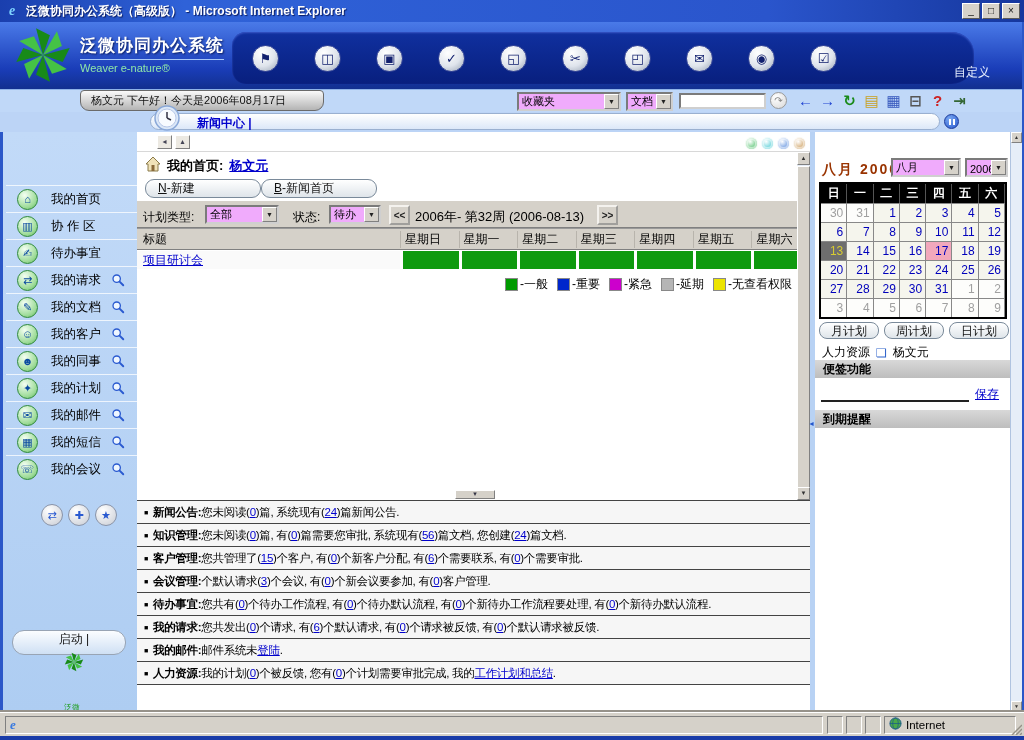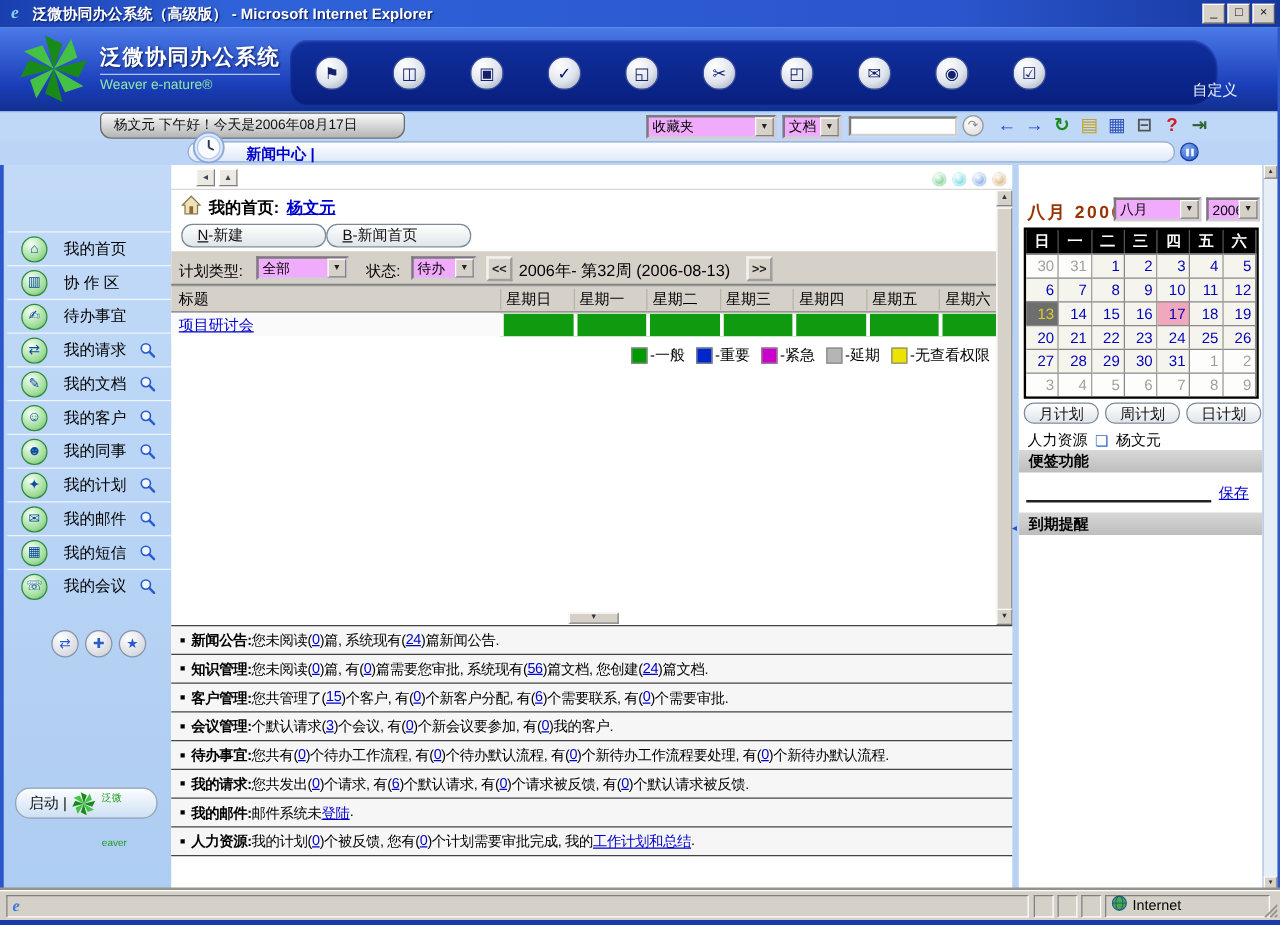--- a/index.html
+++ b/index.html
@@ -72,21 +72,21 @@
   .sicon { width:21px; height:21px; border-radius:50%; flex:0 0 auto;
     background:radial-gradient(circle at 35% 28%,#f4fff2,#9fdc9a 65%,#5cb558); border:1px solid #2f8a3a;
     color:#0a4aa0; font-size:11px; line-height:19px; text-align:center; }
   .slabel { margin-left:13px; font-size:12.5px; color:#000; white-space:nowrap; }
   .smag { margin-left:auto; margin-right:12px; width:14px; height:14px; }
   #sidebar-trio { position:absolute; left:38px; top:372px; display:flex; gap:5px; }
   .trio { width:22px; height:22px; border-radius:50%; background:radial-gradient(circle at 35% 28%,#ffffff,#c8ccd4);
     border:1px solid #8a94a8; color:#2a5ad0; font-size:11px; line-height:20px; text-align:center; }
   .startbar { position:absolute; left:9px; top:498px; width:114px; height:25px;
     background:linear-gradient(180deg,#fbfdff,#cfe0f4); border:1px solid #98a4b4; border-radius:12px;
-    display:flex; align-items:center; padding-left:10px; gap:4px; }
+    display:flex; align-items:center; padding-left:10px; gap:4px;flex-direction:column; }
   .start-label { font-size:12px; color:#111; white-space:nowrap; }
   .start-star { width:20px; height:20px; }
   .brandtxt { font-size:8px; color:#1f9e1f; line-height:8px; font-weight:normal;margin-top:28px; }
 
   
   .content { position:absolute; left:137px; top:0; width:673px; height:580px; background:#fff; }
   .minibar { position:absolute; left:0; top:0; width:673px; height:20px; border-bottom:1px solid #d8d8d8; }
   .minibtn { position:absolute; top:3px; width:15px; height:14px; background:#ece9e2; border:1px solid;
     border-color:#fff #808080 #808080 #fff; font-size:8px; line-height:11px; text-align:center; color:#445; }
   #window-circles { position:absolute; right:4px; top:5px; display:flex; gap:3px; }
@@ -525,21 +525,21 @@
           </div>
           <div class="ntf">
             <span class="ntf-bullet">■</span>
             <span class="ntf-label">会议管理: </span>
             <span class="ntf-text">个默认请求(</span>
             <a class="ntf-link">3</a>
             <span class="ntf-text">)个会议, 有(</span>
             <a class="ntf-link">0</a>
             <span class="ntf-text">)个新会议要参加, 有(</span>
             <a class="ntf-link">0</a>
-            <span class="ntf-text">)我的客户.</span>
+            <span class="ntf-text">)客户管理.</span>
           </div>
           <div class="ntf">
             <span class="ntf-bullet">■</span>
             <span class="ntf-label">待办事宜: </span>
             <span class="ntf-text">您共有(</span>
             <a class="ntf-link">0</a>
             <span class="ntf-text">)个待办工作流程, 有(</span>
             <a class="ntf-link">0</a>
             <span class="ntf-text">)个待办默认流程, 有(</span>
             <a class="ntf-link">0</a>

